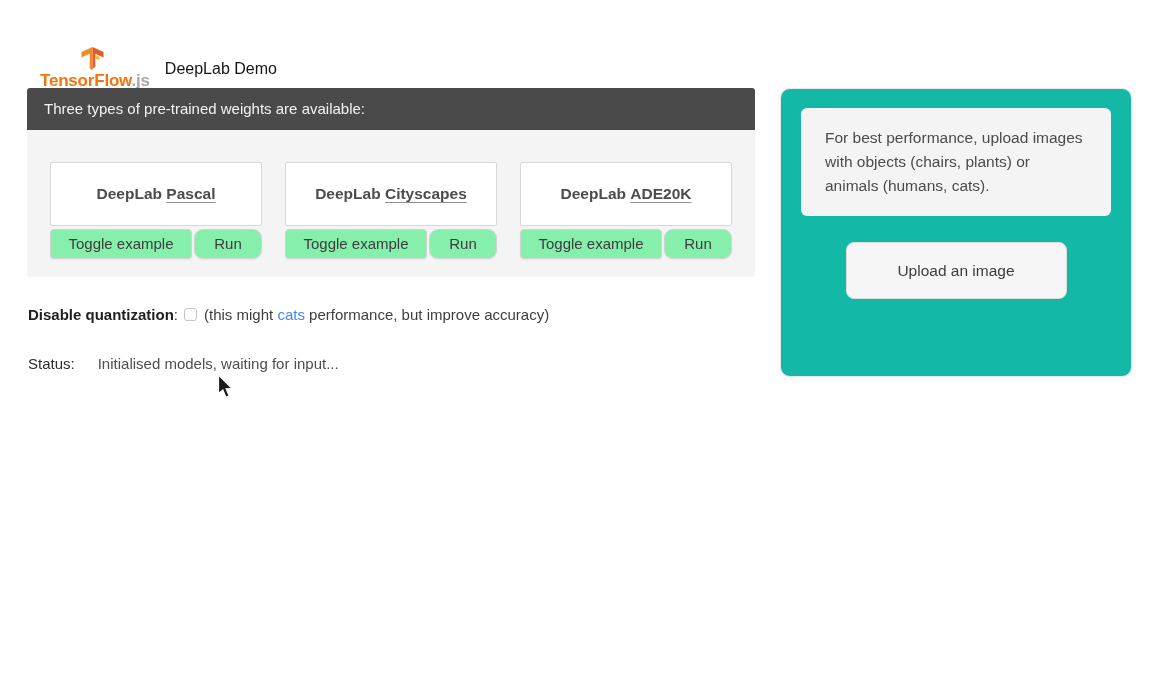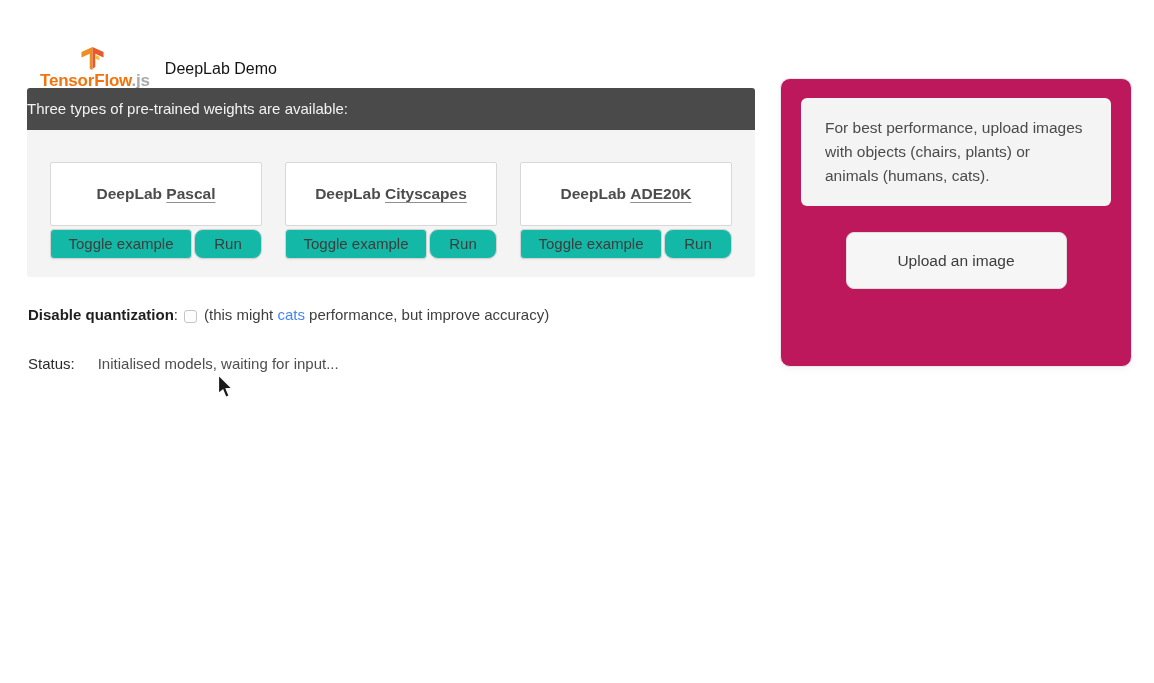--- a/index.html
+++ b/index.html
@@ -49,20 +49,21 @@
   
   .banner {
     position: absolute;
     left: 27px; top: 88px;
     width: 728px; height: 42px;
     background: #4a4a4a;
     border-radius: 3px 3px 0 0;
     color: #f2f2f2;
     font-size: 15px;
     line-height: 42px;
+    padding-left: 17px;
   }
 
   
   .models-section {
     position: absolute;
     left: 27px; top: 130px;
     width: 728px; height: 147px;
     background: #f4f4f4;
     border-radius: 0 0 3px 3px;
     display: flex;
@@ -90,40 +91,40 @@
     text-underline-offset: 3px;
     cursor: pointer;
   }
   .model-buttons {
     display: flex;
     gap: 2px;
     margin-top: 3px;
     height: 34px;
   }
   .btn {
-    background: #14b8a6;
+    background: #86efac;
     border: 1px solid #d3d3d3;
     border-radius: 4px;
     font-family: "Liberation Sans", "DejaVu Sans", sans-serif;
     font-size: 15px;
     color: #3d3d3d;
     cursor: pointer;
     box-shadow: 0 1px 2px rgba(0,0,0,0.05);
   }
   .btn-toggle { flex: 0 0 142px; }
   .btn-run { flex: 1 1 auto; border-radius: 9px; }
 
   
   .quant-row {
     position: absolute;
     left: 28px; top: 306px;
     font-size: 15px;
     color: #3e3e3e;
     display: flex;
-    align-items: flex-end;
+    align-items: center;
   }
   .quant-label { font-weight: 700; color: #1f1f1f; }
   .checkbox {
     display: inline-block;
     width: 13px; height: 13px;
     margin: 0 7px 0 6px;
     border: 1px solid #c6c6c6;
     border-radius: 3px;
     background: #fdfdfd;
     cursor: pointer;
@@ -135,23 +136,23 @@
     position: absolute;
     left: 28px; top: 355px;
     font-size: 15px;
   }
   .status-label { font-weight: 400; color: #2b2b2b; }
   .status-message { color: #4e4e4e; margin-left: 23px; }
 
   
   .upload-panel {
     position: absolute;
-    left: 780px; top: 78px;
+    left: 780px; top: 88px;
     width: 352px; height: 289px;
-    background: #be185d;
+    background: #14b8a6;
     border: 1px solid #e9e9e9;
     border-radius: 10px;
     box-shadow: 0 2px 6px rgba(0,0,0,0.05);
   }
   .hint-box {
     margin: 19px 20px 0 20px;
     background: #f4f4f4;
     border-radius: 6px;
     padding: 18px 26px 18px 24px;
     font-size: 15.5px;

